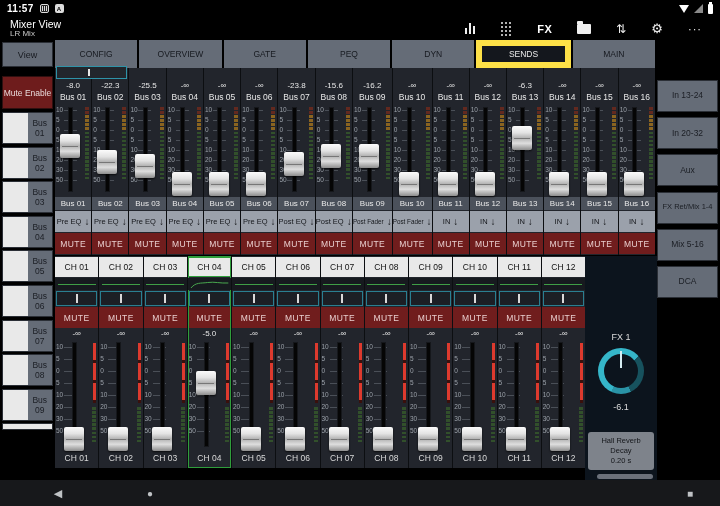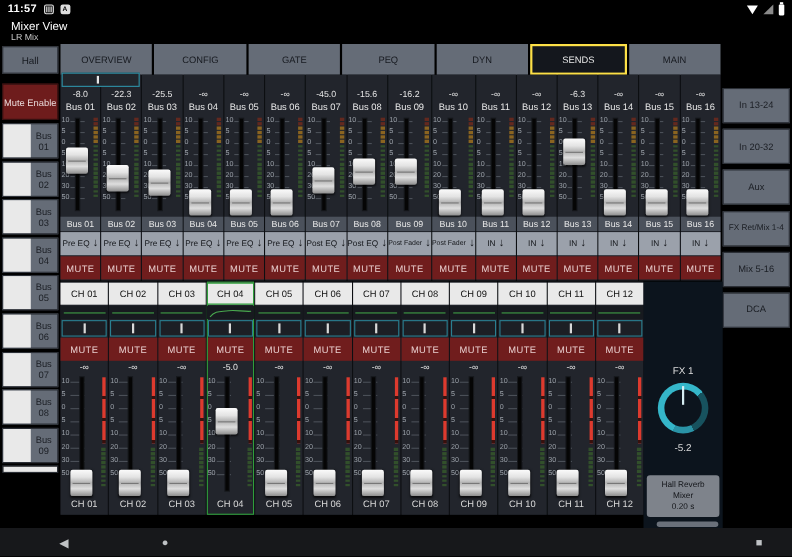--- a/index.html
+++ b/index.html
@@ -39,21 +39,21 @@
   .folder:before{content:"";position:absolute;top:-3px;left:0;width:6px;height:3px;background:#efefef;border-radius:1px 1px 0 0;}
   .swap{font-size:12px;line-height:12px;color:#efefef;}
   .gear{font-size:13px;line-height:13px;color:#efefef;}
   .dots3{font-size:11px;letter-spacing:1px;color:#efefef;line-height:8px;}
 
   
   .fine-btn{position:absolute;left:2px;top:42px;width:51px;height:25px;background:#656c77;border:1px solid #2b2f36;
             color:#171a20;font-size:9px;display:flex;align-items:center;justify-content:center;}
   .tabs{position:absolute;left:55px;top:40px;width:600px;height:28px;display:flex;gap:2px;}
   .tab{flex:1;background:#656c77;color:#171a20;font-size:8.5px;display:flex;align-items:center;justify-content:center;cursor:pointer;}
-  .tab.sel{background:#14171d;color:#e8e8e8;border:2px solid #fde047;}
+  .tab.sel{background:#14171d;color:#e8e8e8;border:6px solid #fde047;}
   .rtab{position:absolute;left:657px;top:42px;width:61px;height:32px;background:#14171d;color:#e8e8e8;border:2px solid #2e7d33;
         font-size:8.5px;display:flex;align-items:center;justify-content:center;cursor:pointer;}
 
   
   .mute-enable{position:absolute;left:2px;top:76px;width:51px;height:33px;background:#6e1c1c;border:1px solid #301010;
                color:#e9dada;font-size:8.5px;display:flex;align-items:center;justify-content:center;cursor:pointer;}
   .lbuses{position:absolute;left:2px;top:112px;width:51px;display:flex;flex-direction:column;gap:2.6px;}
   .lbus{height:32px;background:#656c77;border:1px solid #2b2f36;display:flex;align-items:center;cursor:pointer;}
   .lbus .strip{width:9px;height:100%;background:#e9e9e9;}
   .lbus span{flex:1;text-align:center;color:#1b1e24;font-size:8.5px;}
@@ -153,26 +153,52 @@
       <span class="signal"></span>
       <span class="battery"></span>
     </span>
   </div>
 
   <div class="toolbar">
     <div class="tb-titles">
       <div class="tb-title">Mixer View</div>
       <div class="tb-sub">LR Mix</div>
     </div>
+    <div class="tb-icons">
+      <span class="tb-ic eqbars">
+          <i style="height:6px"></i>
+          <i style="height:11px"></i>
+          <i style="height:8px"></i>
+        </span>
+      <span class="tb-ic dialpad">
+          <i></i>
+          <i></i>
+          <i></i>
+          <i></i>
+          <i></i>
+          <i></i>
+          <i></i>
+          <i></i>
+          <i></i>
+          <i></i>
+          <i></i>
+          <i></i>
+        </span>
+      <span class="tb-ic fxtext">FX</span>
+      <span class="tb-ic folder"></span>
+      <span class="tb-ic swap">⇅</span>
+      <span class="tb-ic gear">⚙</span>
+      <span class="tb-ic dots3">···</span>
+    </div>
   </div>
 
-  <div class="fine-btn">Hall</div>
+  <div class="fine-btn">View</div>
   <div class="tabs" id="tabs">
+      <div class="tab">CONFIG</div>
       <div class="tab">OVERVIEW</div>
-      <div class="tab">CONFIG</div>
       <div class="tab">GATE</div>
       <div class="tab">PEQ</div>
       <div class="tab">DYN</div>
       <div class="tab sel">SENDS</div>
       <div class="tab">MAIN</div>
     </div>
 
   <div class="mute-enable">Mute Enable</div>
   <div class="lbuses" id="lbuses">
       <div class="lbus">
@@ -530,21 +556,21 @@
         </div>
         <div class="scrib">Bus 06</div>
         <div class="tap">
           <span>Pre EQ</span>
           <b>↓</b>
         </div>
         <div class="mute">MUTE</div>
       </div>
       <div class="stripcol">
         <div class="padtop"></div>
-        <div class="val">-45.0</div>
+        <div class="val">-23.8</div>
         <div class="bname">Bus 07</div>
         <div class="fader h92">
           <div class="tick" style="top: 6px;"></div>
           <span class="tnum" style="top: 6px;">10</span>
           <div class="tick" style="top: 16px;"></div>
           <span class="tnum" style="top: 16px;">5</span>
           <div class="tick" style="top: 26px;"></div>
           <span class="tnum" style="top: 26px;">0</span>
           <div class="tick" style="top: 36px;"></div>
           <span class="tnum" style="top: 36px;">5</span>
@@ -1579,24 +1605,24 @@
         <div class="chname2">CH 12</div>
       </div>
     </div>
 
   <div class="fxarea">
     <div class="fxlabel">FX 1</div>
     <div class="knob">
       <span class="hole"></span>
       <span class="ptr"></span>
     </div>
-    <div class="fxval">-5.2</div>
+    <div class="fxval">-6.1</div>
     <div class="patchbtn">
       <span>Hall Reverb</span>
-      <span>Mixer</span>
+      <span>Decay</span>
       <span>0.20 s</span>
     </div>
   </div>
 
   <div class="hscroll"></div>
 
   <div class="navbar">
     <span class="nav-ic nav-back">◀</span>
     <span class="nav-ic nav-home">●</span>
     <span class="nav-ic nav-recent">■</span>

